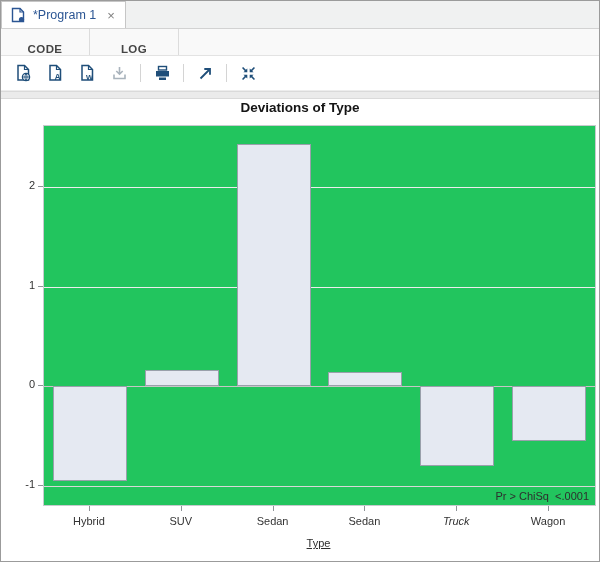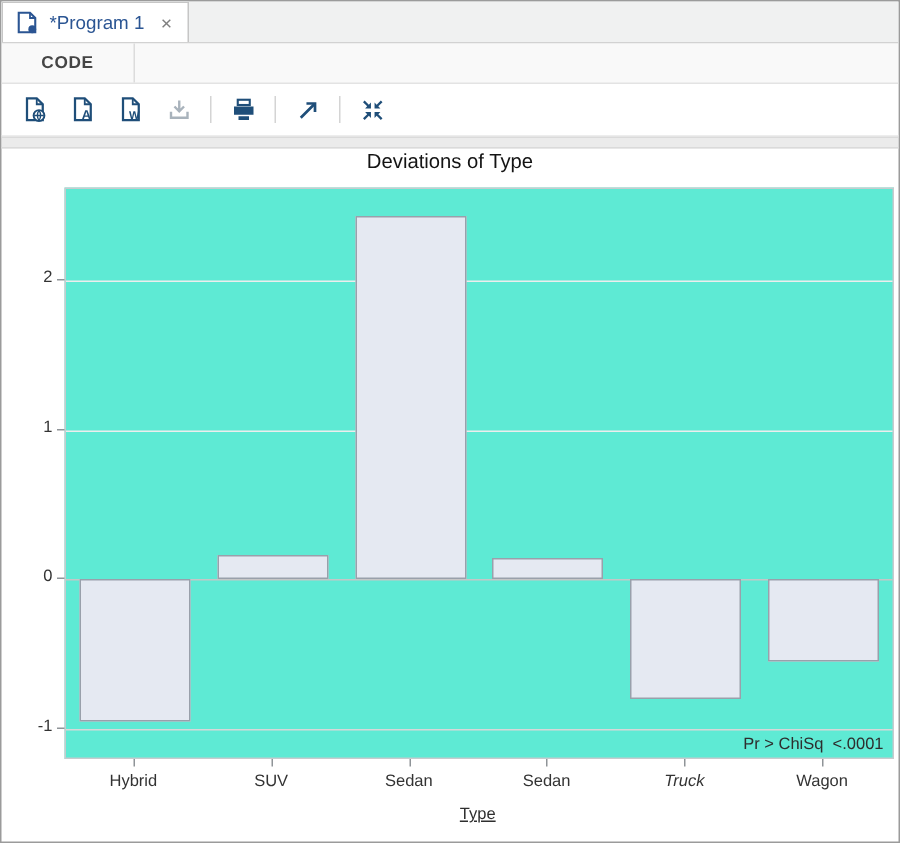--- a/index.html
+++ b/index.html
@@ -6,35 +6,35 @@
   .window{position:relative;width:600px;height:562px;box-sizing:border-box;border:1px solid #9b9b9b;background:#fff;overflow:hidden;}
 
   
   .titlebar{height:27px;background:#f0f1f1;border-bottom:1px solid #d2d2d2;display:flex;align-items:stretch;}
   .program-tab{display:flex;align-items:center;gap:7px;background:#fff;border:1px solid #c6c6c6;border-bottom:none;padding:0 10px 0 8px;height:100%;box-sizing:border-box;cursor:default;}
   .prog-label{font-size:12.5px;color:#2b5593;white-space:nowrap;}
   .close-x{font-size:13px;color:#7f7f7f;margin-left:4px;line-height:1;}
 
   
   .subtabs{height:26px;background:#f9f9f9;border-bottom:1px solid #e3e3e3;display:flex;align-items:stretch;}
-  .subtab{width:88px;display:flex;align-items:center;justify-content:center;font-size:11.5px;font-weight:bold;letter-spacing:.4px;color:#454545;border-right:1px solid #dcdcdc;cursor:pointer;}
+  .subtab{width:88px;display:flex;align-items:flex-end;justify-content:center;font-size:11.5px;font-weight:bold;letter-spacing:.4px;color:#454545;border-right:1px solid #dcdcdc;cursor:pointer;}
   .subtab.active{color:#1279a2;}
 
   
   .toolbar{height:34px;background:#fff;display:flex;align-items:center;padding-left:6px;border-bottom:1px solid #ededed;}
   .tbtn{width:28px;height:26px;display:flex;align-items:center;justify-content:center;background:none;border:none;padding:0;margin:0 2px;cursor:pointer;}
   .tsep{width:1px;height:18px;background:#d4d4d4;margin:0 5px;}
   .icon-wrap{display:flex;}
 
   
   .splitter{height:6px;background:#ebebeb;border-top:1px solid #dadada;border-bottom:1px solid #dadada;}
 
   
-  .chart-title{position:absolute;left:0;top:99px;width:100%;text-align:center;font-size:13.5px;font-weight:normal;color:#141414;}
-  #plot{position:absolute;left:42px;top:124px;width:551px;height:379px;border:1px solid #c7cbce;background:#5eead4;box-sizing:content-box;}
+  .chart-title{position:absolute;left:0;top:99px;width:100%;text-align:center;font-size:13.5px;font-weight:bold;color:#141414;}
+  #plot{position:absolute;left:42px;top:124px;width:551px;height:379px;border:1px solid #c7cbce;background:#22c55e;box-sizing:content-box;}
   .gridline{position:absolute;left:0;width:100%;height:1px;background:#ededed;}
   .gridline.zero{background:#c6c6c6;}
   .gridline.neg{background:#d8d8d8;}
   .bar{position:absolute;background:#e5e9f2;border:1.5px solid #99a0ab;box-sizing:border-box;}
   .annotation{position:absolute;right:6px;font-size:11px;color:#2e2e2e;white-space:pre;}
   .ytick{position:absolute;width:5px;height:1px;background:#8f9498;}
   .ylabel{position:absolute;width:34px;text-align:right;font-size:11px;color:#333;}
   .xtick{position:absolute;width:1px;height:5px;background:#8f9498;}
   .xlab{position:absolute;width:90px;text-align:center;font-size:11px;color:#333;}
   .axis-label{position:absolute;left:42px;top:536px;width:551px;text-align:center;font-size:11px;color:#2e2e2e;text-decoration:underline;}
@@ -54,20 +54,23 @@
         </svg>
       </span>
       <span class="prog-label">*Program 1</span>
       <span class="close-x">×</span>
     </div>
   </div>
 
   <div class="subtabs">
     <div class="subtab">
         <span>CODE</span>
+      </div>
+    <div class="subtab">
+        <span>LOG</span>
       </div>
   </div>
 
   <div class="toolbar">
     <button class="tbtn">
       <span class="icon-wrap">
         <svg width="19" height="19" viewBox="0 0 19 19">
           <path d="M4 1.5 H10.5 L14.5 5.5 V16 H4 Z" fill="none" stroke="#1f4e79" stroke-width="1.5"></path>
           <path d="M10.5 1.5 V5.5 H14.5" fill="none" stroke="#1f4e79" stroke-width="1.2"></path>
           <circle cx="12" cy="13" r="3.6" fill="#fff" stroke="#1f4e79" stroke-width="1.3"></circle>

